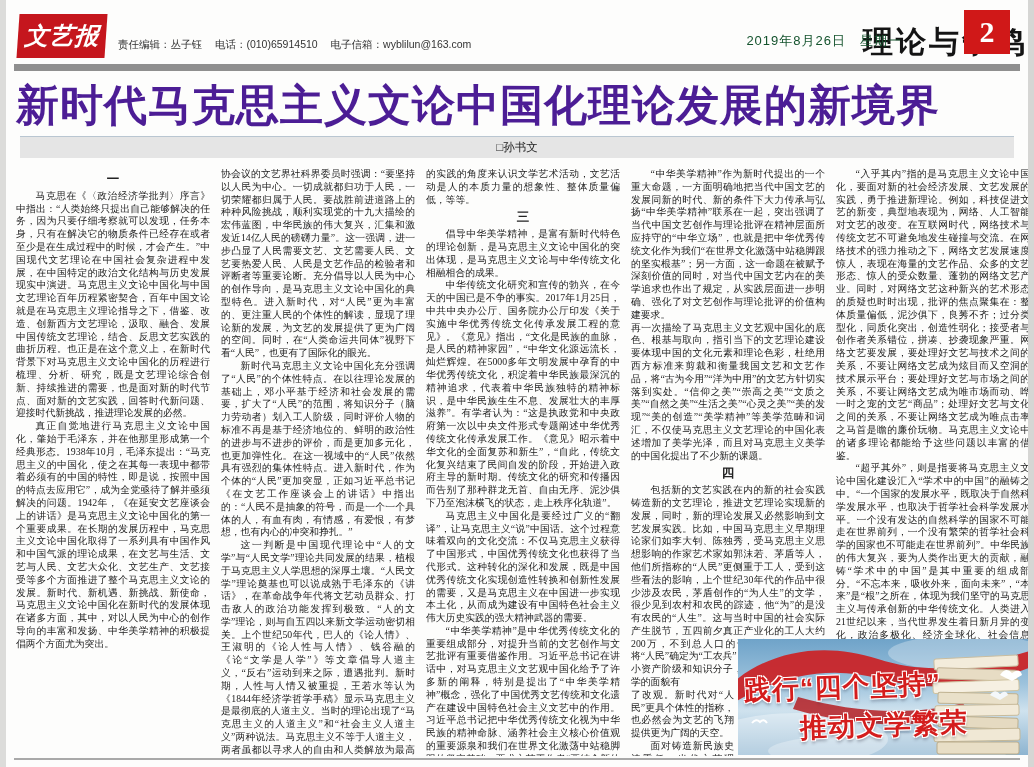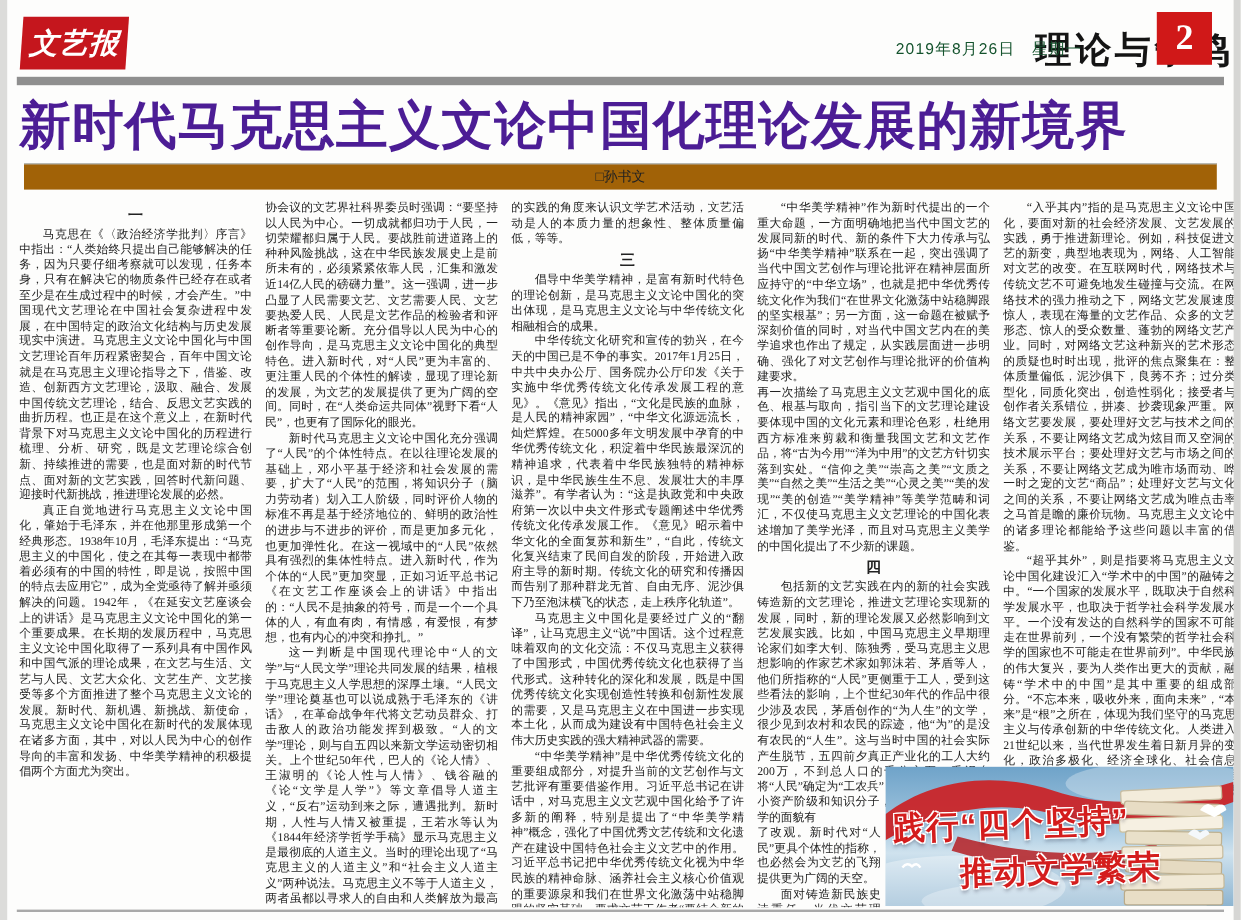--- a/index.html
+++ b/index.html
@@ -22,21 +22,21 @@
   .hdr-date{position:absolute;right:126px;top:32px;font-size:13px;color:#14532d;
             font-family:"Liberation Sans",sans-serif;letter-spacing:1px;}
   .page-badge{position:absolute;right:18px;top:10px;width:46px;height:44px;background:#d01818;
             color:#fff;display:flex;align-items:center;justify-content:center;
             font-size:30px;font-weight:bold;font-family:"Liberation Serif",serif;}
   .hdr-bar{position:absolute;left:8px;right:8px;top:64px;height:7px;background:#8f8f8f;}
   
   .headline{position:absolute;left:10px;right:10px;top:82px;text-align:left;
             font-size:43px;line-height:1.1;font-weight:900;color:#4c1d95;
             letter-spacing:1px;font-family:"Liberation Serif",serif;}
-  .byline-band{position:absolute;left:14px;right:14px;top:136px;height:22px;background:#a16207;
+  .byline-band{position:absolute;left:14px;right:14px;top:136px;height:22px;background:#e5e5e5;
             border-top:1px solid #b9c6d1;display:flex;align-items:center;justify-content:center;
             font-size:11.5px;color:#222;}
   
   .bodywrap{position:absolute;left:10px;top:168px;width:1014px;height:588px;}
   .cols{display:flex;gap:11px;height:588px;}
   .col{flex:1 1 0;height:588px;overflow:hidden;text-align:justify;
        font-size:9.8px;line-height:12.8px;color:#222;}
   .col .para{margin:0;text-indent:2em;}
   .col .para.cont{text-indent:0;}
   .col .sec-h{text-align:center;font-weight:bold;font-size:12.5px;margin:5px 0 4px;text-indent:0;}
@@ -53,40 +53,45 @@
          font-family:"Liberation Sans",sans-serif;letter-spacing:1px;transform:rotate(-2deg);
          text-shadow:-1px -1px 0 #fff,1px -1px 0 #fff,-1px 1px 0 #fff,1px 1px 0 #fff,0 3px 3px rgba(40,40,60,.35);}
 </style>
 </head>
 <body>
 
 <div class="page">
 
   <div class="hdr">
     <div class="masthead">文艺报</div>
+    <div class="hdr-info">
+      <span>责任编辑：丛子钰</span>
+      <span>电话：(010)65914510</span>
+      <span>电子信箱：wyblilun@163.com</span>
+    </div>
     <div class="section-title">理论与争鸣</div>
     <div class="hdr-date">2019年8月26日　星期一</div>
     <div class="page-badge">2</div>
   </div>
   <div class="hdr-bar"></div>
 
   <div class="headline">新时代马克思主义文论中国化理论发展的新境界</div>
   <div class="byline-band">
     <span>□孙书文</span>
   </div>
 
   <div class="bodywrap">
     <div class="cols">
         <div class="col">
           <div class="sec-h">一</div>
           <p class="para">马克思在《〈政治经济学批判〉序言》中指出：“人类始终只提出自己能够解决的任务，因为只要仔细考察就可以发现，任务本身，只有在解决它的物质条件已经存在或者至少是在生成过程中的时候，才会产生。”中国现代文艺理论在中国社会复杂进程中发展，在中国特定的政治文化结构与历史发展现实中演进。马克思主义文论中国化与中国文艺理论百年历程紧密契合，百年中国文论就是在马克思主义理论指导之下，借鉴、改造、创新西方文艺理论，汲取、融合、发展中国传统文艺理论，结合、反思文艺实践的曲折历程。也正是在这个意义上，在新时代背景下对马克思主义文论中国化的历程进行梳理、分析、研究，既是文艺理论综合创新、持续推进的需要，也是面对新的时代节点、面对新的文艺实践，回答时代新问题、迎接时代新挑战，推进理论发展的必然。</p>
           <p class="para">真正自觉地进行马克思主义文论中国化，肇始于毛泽东，并在他那里形成第一个经典形态。1938年10月，毛泽东提出：“马克思主义的中国化，使之在其每一表现中都带着必须有的中国的特性，即是说，按照中国的特点去应用它”，成为全党亟待了解并亟须解决的问题。1942年，《在延安文艺座谈会上的讲话》是马克思主义文论中国化的第一个重要成果。在长期的发展历程中，马克思主义文论中国化取得了一系列具有中国作风和中国气派的理论成果，在文艺与生活、文艺与人民、文艺大众化、文艺生产、文艺接受等多个方面推进了整个马克思主义文论的发展。新时代、新机遇、新挑战、新使命，马克思主义文论中国化在新时代的发展体现在诸多方面，其中，对以人民为中心的创作导向的丰富和发扬、中华美学精神的积极提倡两个方面尤为突出。</p>
         </div>
         <div class="col">
-          <p class="para cont">协会议的文艺界社科界委员时强调：“要坚持以人民为中心。一切成就都归功于人民，一切荣耀都归属于人民。要战胜前进道路上的种种风险挑战，这在中华民族发展史上是前所未有的，必须紧紧依靠人民，汇集和激发近14亿人民的磅礴力量”。这一强调，进一步凸显了人民需要文艺、文艺需要人民、文艺要热爱人民、人民是文艺作品的检验者和评断者等重要论断。充分倡导以人民为中心的创作导向，是马克思主义文论中国化的典型特色。进入新时代，对“人民”更为丰富的、更注重人民的个体性的解读，显现了理论新的发展，为文艺的发展提供了更为广阔的空间。同时，在“人类命运共同体”视野下看“人民”，也更有了国际化的眼光。</p>
+          <p class="para cont">协会议的文艺界社科界委员时强调：“要坚持以人民为中心。一切成就都归功于人民，一切荣耀都归属于人民。要战胜前进道路上的种种风险挑战，顺利实现党的十九大描绘的宏伟蓝图，中华民族的伟大复兴，汇集和激发近14亿人民的磅礴力量”。这一强调，进一步凸显了人民需要文艺、文艺需要人民、文艺要热爱人民、人民是文艺作品的检验者和评断者等重要论断。充分倡导以人民为中心的创作导向，是马克思主义文论中国化的典型特色。进入新时代，对“人民”更为丰富的、更注重人民的个体性的解读，显现了理论新的发展，为文艺的发展提供了更为广阔的空间。同时，在“人类命运共同体”视野下看“人民”，也更有了国际化的眼光。</p>
           <p class="para">新时代马克思主义文论中国化充分强调了“人民”的个体性特点。在以往理论发展的基础上，邓小平基于经济和社会发展的需要，扩大了“人民”的范围，将知识分子（脑力劳动者）划入工人阶级，同时评价人物的标准不再是基于经济地位的、鲜明的政治性的进步与不进步的评价，而是更加多元化，也更加弹性化。在这一视域中的“人民”依然具有强烈的集体性特点。进入新时代，作为个体的“人民”更加突显，正如习近平总书记《在文艺工作座谈会上的讲话》中指出的：“人民不是抽象的符号，而是一个一个具体的人，有血有肉，有情感，有爱恨，有梦想，也有内心的冲突和挣扎。”</p>
           <p class="para">这一判断是中国现代理论中“人的文学”与“人民文学”理论共同发展的结果，植根于马克思主义人学思想的深厚土壤。“人民文学”理论奠基也可以说成熟于毛泽东的《讲话》，在革命战争年代将文艺动员群众、打击敌人的政治功能发挥到极致。“人的文学”理论，则与自五四以来新文学运动密切相关。上个世纪50年代，巴人的《论人情》、王淑明的《论人性与人情》、钱谷融的《论“文学是人学”》等文章倡导人道主义，“反右”运动到来之际，遭遇批判。新时期，人性与人情又被重提，王若水等认为《1844年经济学哲学手稿》显示马克思主义是最彻底的人道主义。当时的理论出现了“马克思主义的人道主义”和“社会主义人道主义”两种说法。马克思主义不等于人道主义，两者虽都以寻求人的自由和人类解放为最高目标，但实现这一目标的路径却不同，前者努力改造制度、讲制度的重组；后者努力改造自身，讲个人的解放。马克思主义人学思想的提出与深化，推进了中国马克思主义文论以人民为中心这一理论的深度，体现为：将人的全面发展作为文学艺术活动的出发点、落脚点与着眼点，从人</p>
         </div>
         <div class="col">
           <p class="para cont">的实践的角度来认识文学艺术活动，文艺活动是人的本质力量的想象性、整体质量偏低，等等。</p>
           <div class="sec-h">三</div>
           <p class="para">倡导中华美学精神，是富有新时代特色的理论创新，是马克思主义文论中国化的突出体现，是马克思主义文论与中华传统文化相融相合的成果。</p>
           <p class="para">中华传统文化研究和宣传的勃兴，在今天的中国已是不争的事实。2017年1月25日，中共中央办公厅、国务院办公厅印发《关于实施中华优秀传统文化传承发展工程的意见》。《意见》指出，“文化是民族的血脉，是人民的精神家园”，“中华文化源远流长，灿烂辉煌。在5000多年文明发展中孕育的中华优秀传统文化，积淀着中华民族最深沉的精神追求，代表着中华民族独特的精神标识，是中华民族生生不息、发展壮大的丰厚滋养”。有学者认为：“这是执政党和中央政府第一次以中央文件形式专题阐述中华优秀传统文化传承发展工作。《意见》昭示着中华文化的全面复苏和新生”，“自此，传统文化复兴结束了民间自发的阶段，开始进入政府主导的新时期。传统文化的研究和传播因而告别了那种群龙无首、自由无序、泥沙俱下乃至泡沫横飞的状态，走上秩序化轨道”。</p>
           <p class="para">马克思主义中国化是要经过广义的“翻译”，让马克思主义“说”中国话。这个过程意味着双向的文化交流：不仅马克思主义获得了中国形式，中国优秀传统文化也获得了当代形式。这种转化的深化和发展，既是中国优秀传统文化实现创造性转换和创新性发展的需要，又是马克思主义在中国进一步实现本土化，从而成为建设有中国特色社会主义伟大历史实践的强大精神武器的需要。</p>
           <p class="para">“中华美学精神”是中华优秀传统文化的重要组成部分，对提升当前的文艺创作与文艺批评有重要借鉴作用。习近平总书记在讲话中，对马克思主义文艺观中国化给予了许多新的阐释，特别是提出了“中华美学精神”概念，强化了中国优秀文艺传统和文化遗产在建设中国特色社会主义文艺中的作用。习近平总书记把中华优秀传统文化视为中华民族的精神命脉、涵养社会主义核心价值观的重要源泉和我们在世界文化激荡中站稳脚跟的坚实基础，要求文艺工作者“要结合新的时代条件传承和弘扬中华优秀传统文化，传承和弘扬中华美学精神，努力创作生产更多传播当代中国价值观念、体现中华文化精神、反映中国人审美追求”的优秀作品。“中华美学精神”</p>

